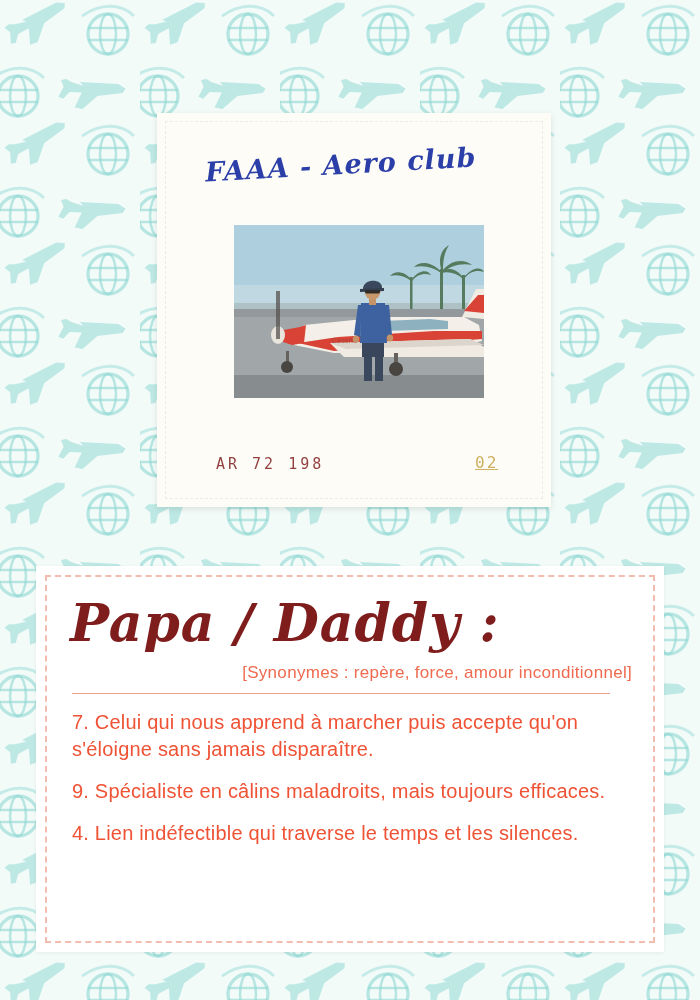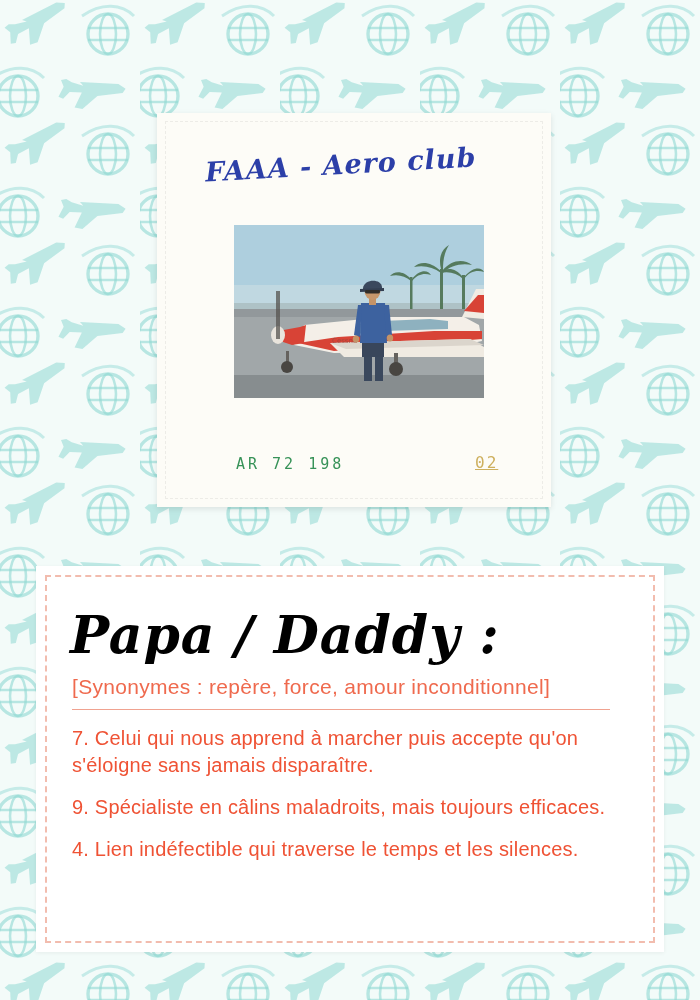--- a/index.html
+++ b/index.html
@@ -64,26 +64,26 @@
     left: 77px;
     top: 112px;
     width: 250px;
     height: 173px;
     overflow: hidden;
     background: #8fb9d8;
   }
   #slide-photo svg { display:block; }
   #slide-code-left {
     position: absolute;
-    left: 79px;
+    left: 59px;
     top: 342px;
     font-family: "DejaVu Sans Mono", monospace;
     font-size: 15px;
     letter-spacing: 3px;
-    color: #15803d;
+    color: #7f1d1d;
     opacity: 0.85;
   }
   #slide-code-right {
     position: absolute;
     left: 318px;
     top: 340px;
     font-family: "DejaVu Sans Mono", monospace;
     font-size: 16px;
     letter-spacing: 2px;
     color: #c9a84e;
@@ -114,30 +114,31 @@
     position: absolute;
     left: 26px;
     top: 20px;
     width: 570px;
   }
   #definition-title {
     font-family: "DejaVu Serif", serif;
     font-style: italic;
     font-weight: bold;
     font-size: 52px;
-    color: #000000;
+    color: #7f1d1d;
     letter-spacing: 1px;
     line-height: 1.1;
-    margin: 20px 0 0 8px;
+    margin: 8px 0 0 8px;
   }
   #definition-synonyms {
     margin: 12px 0 0 10px;
-    font-size: 21px;
+    font-size: 17px;
     color: #ef6a4e;
     letter-spacing: 0.3px;
+    text-align: right;
   }
   #definition-rule {
     margin: 10px 0 0 10px;
     width: 538px;
     height: 1px;
     background: #f0a290;
   }
   .definition-entry {
     margin: 15px 0 0 10px;
     font-size: 20px;

